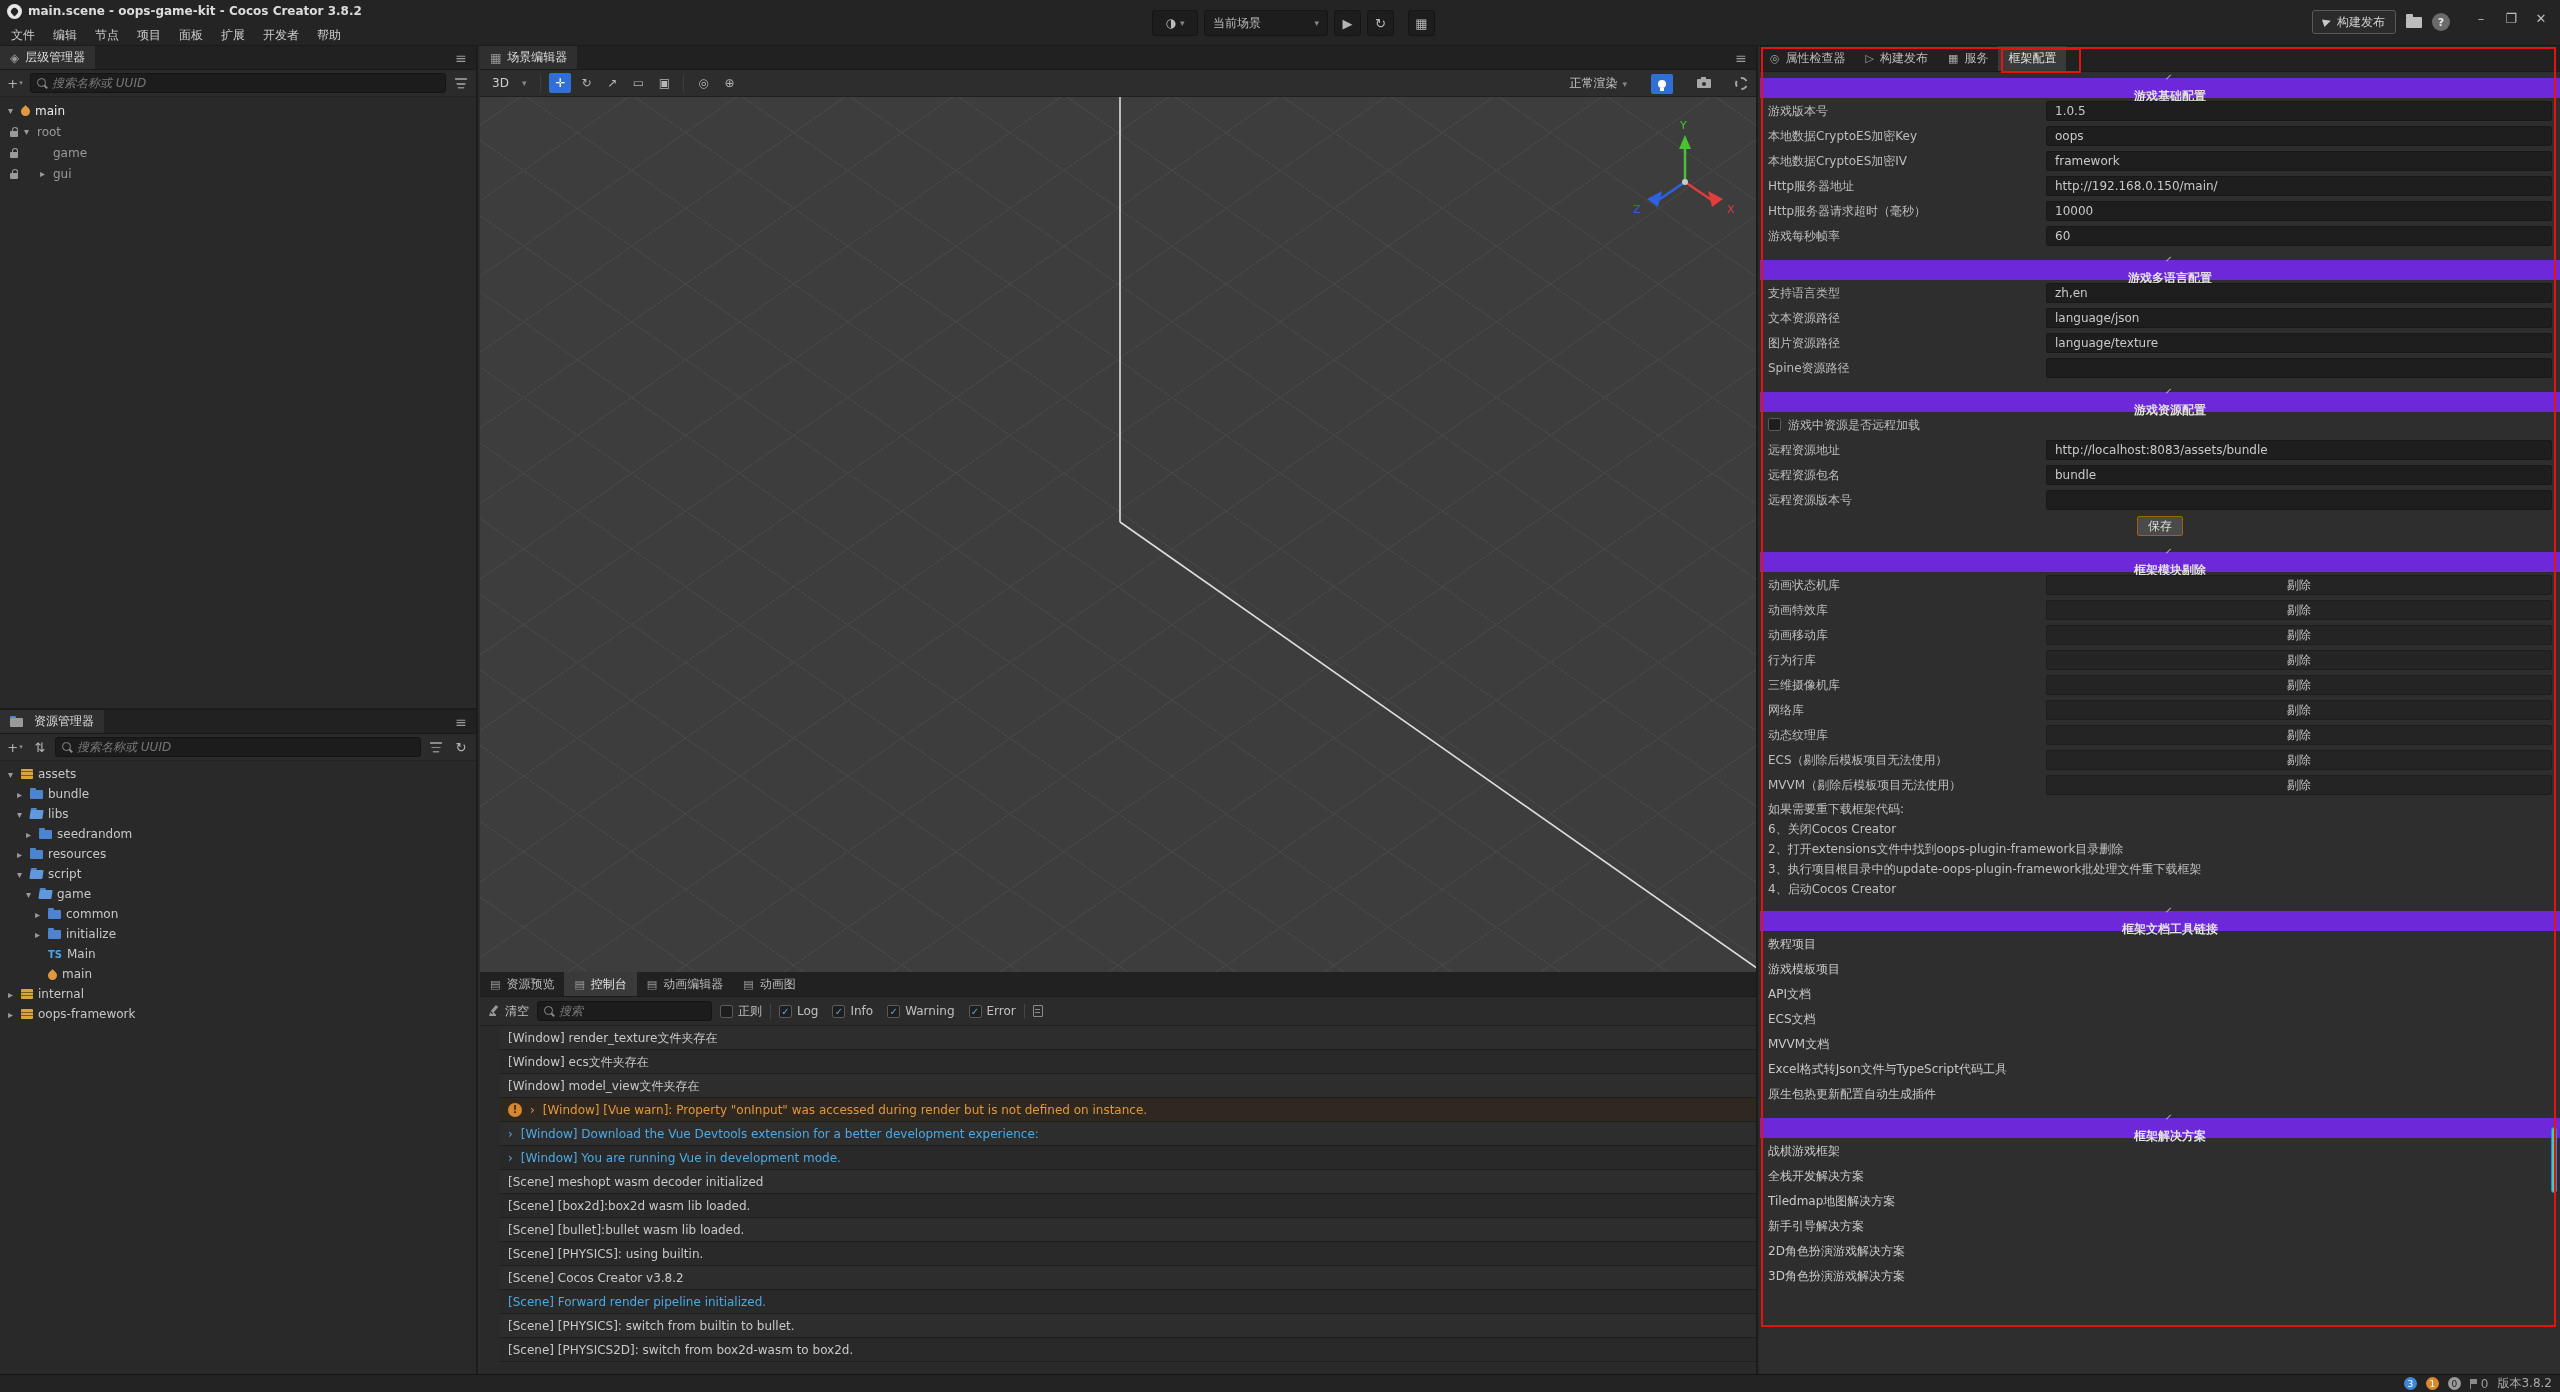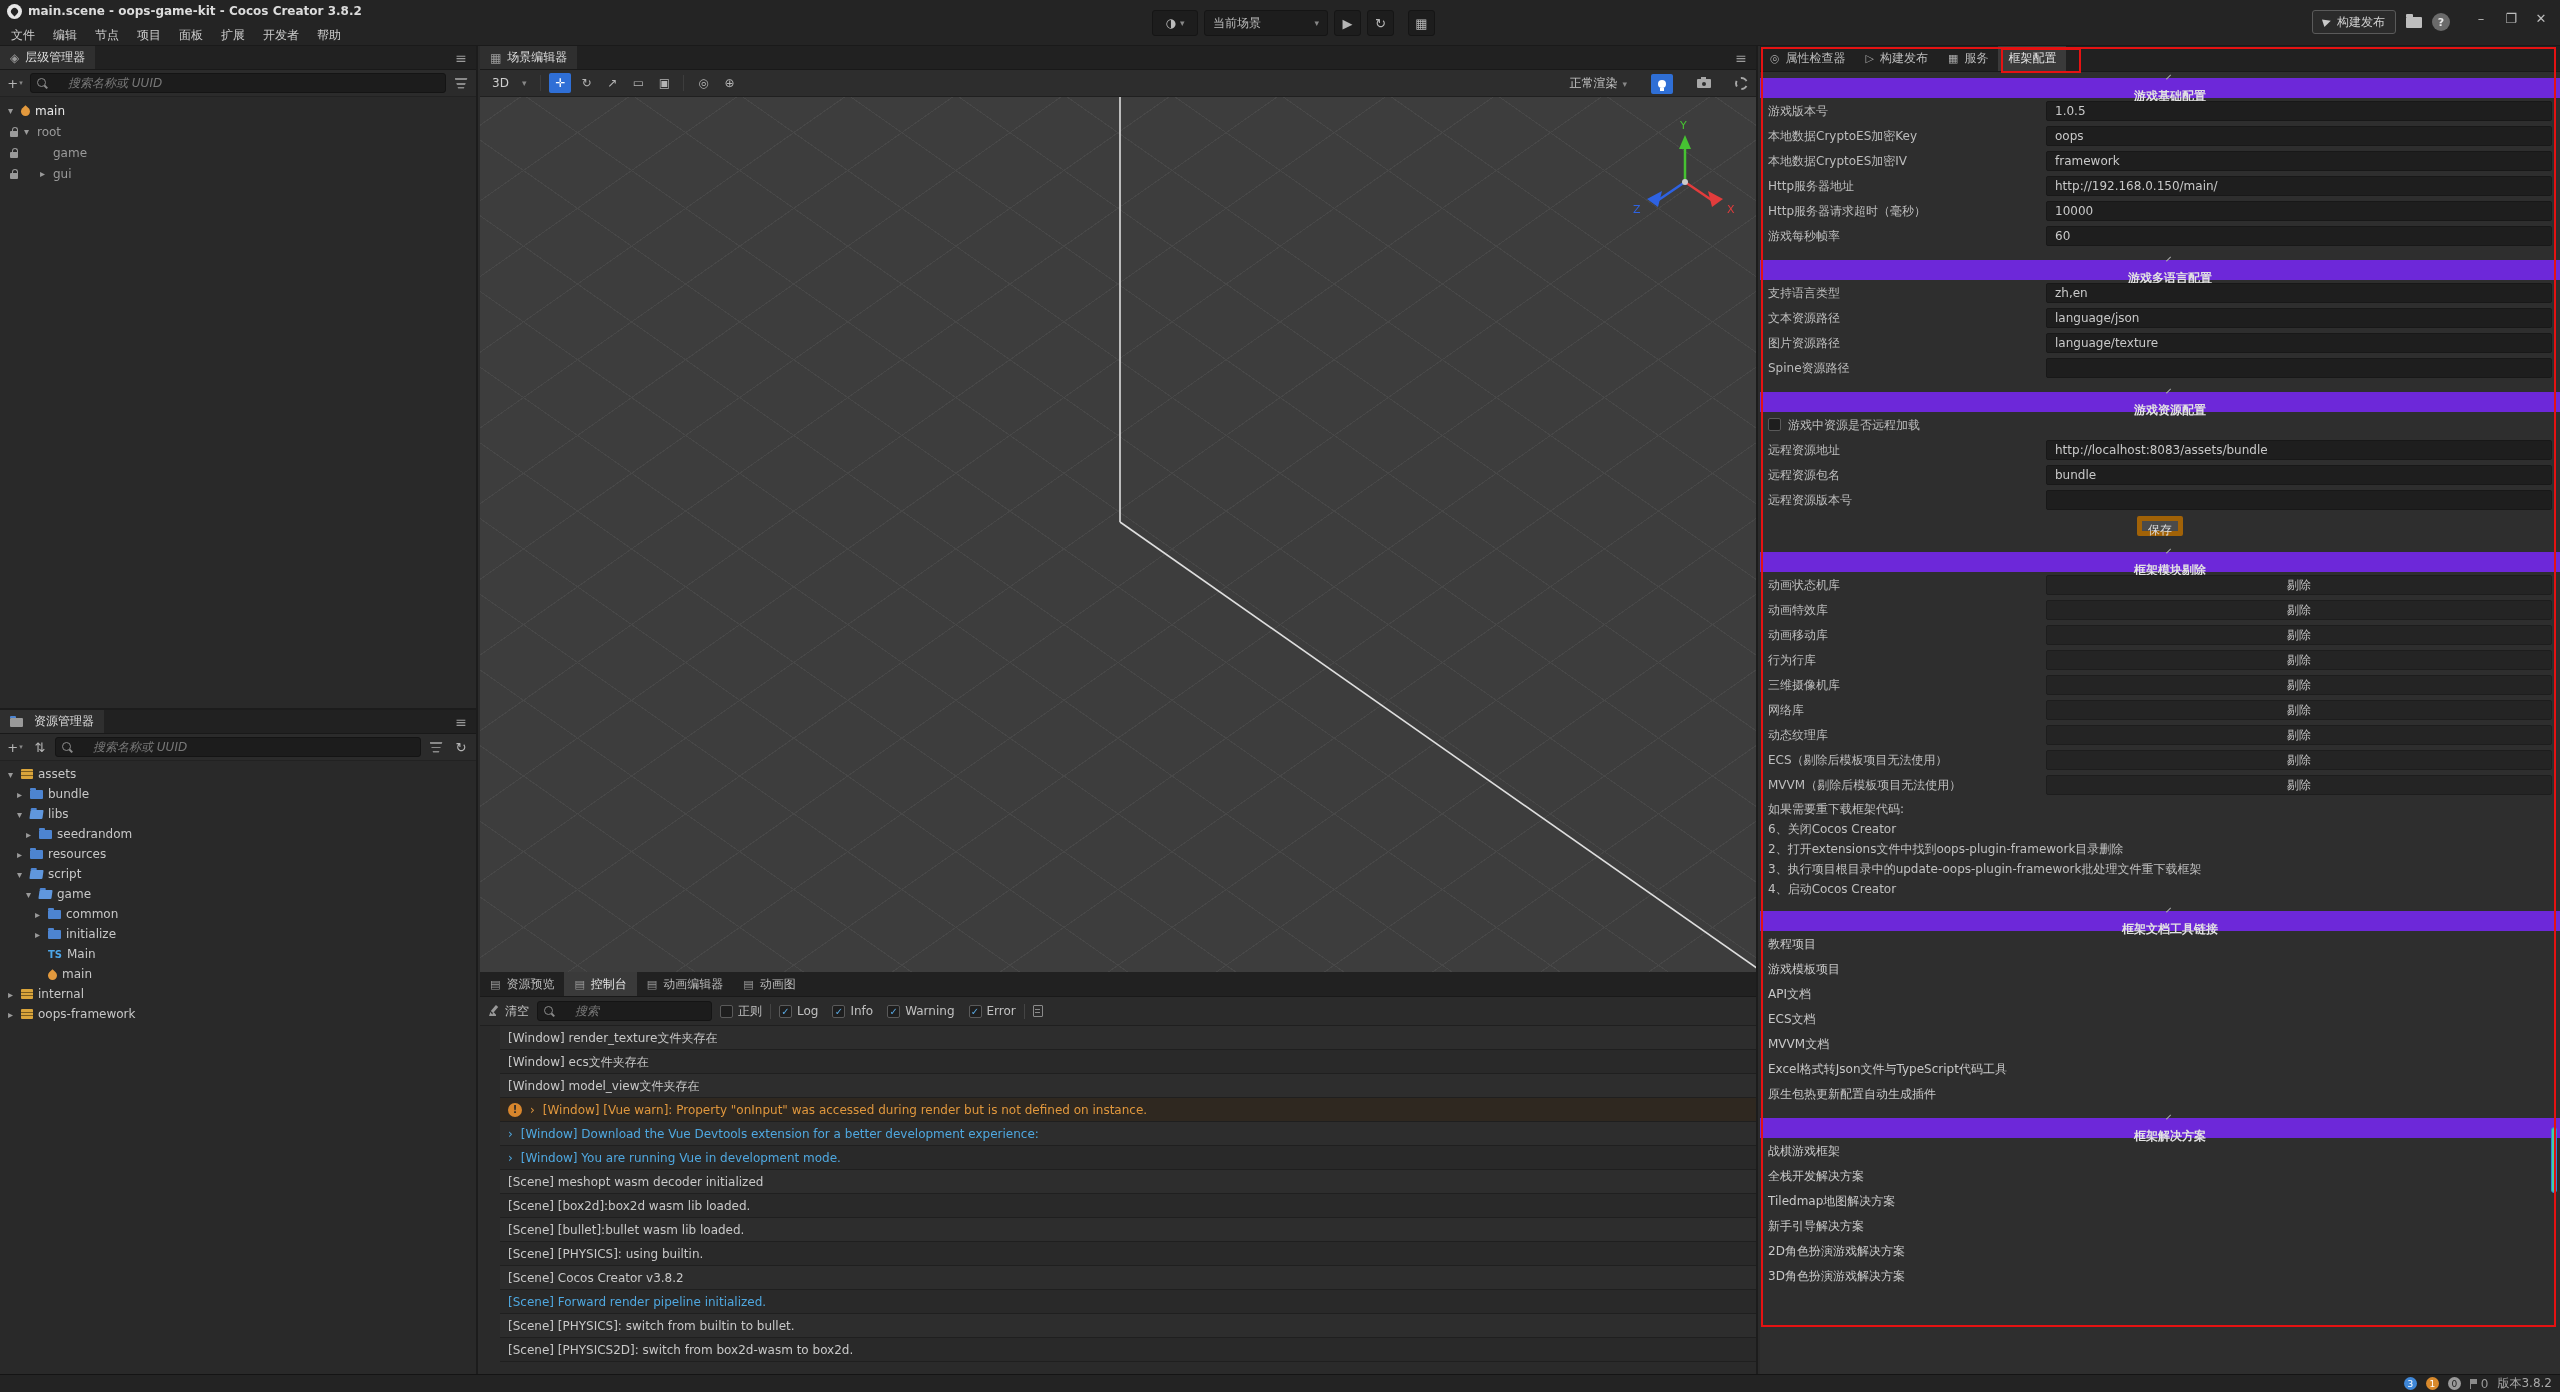--- a/index.html
+++ b/index.html
@@ -43,21 +43,21 @@
   .col-center { position:absolute; left:480px; top:0; bottom:0; width:1278px; border-right:2px solid #1c1c1c; display:flex; flex-direction:column; background:#292929; }
   .col-right { position:absolute; right:0; top:0; bottom:0; width:800px; background:#2e2e2e; display:flex; flex-direction:column; }
 
   
   .panel-tabbar { display:flex; align-items:stretch; background:#212121; height:24px; border-bottom:1px solid #191919; flex:none; }
   .panel-tab { display:flex; align-items:center; gap:6px; padding:0 10px; background:#2f2f2f; color:#ddd; }
   .hamburger { margin-left:auto; padding:0 9px; display:flex; align-items:center; color:#9a9a9a; font-size:14px; }
   .panel-toolbar { height:27px; display:flex; align-items:center; padding:0 5px; gap:5px; background:#2b2b2b; border-bottom:1px solid #222; flex:none; }
   .mini-btn { min-width:20px; height:20px; display:flex; align-items:center; justify-content:center; color:#b5b5b5; font-size:13px; border-radius:2px; }
   .mini-btn .tiny-caret { font-size:7px; color:#888; margin-left:1px; }
-  .search-box { flex:1; height:20px; background:#1c1c1c; border:1px solid #141414; border-radius:3px; display:flex; align-items:center; padding:0 6px; gap:20px; }
+  .search-box { flex:1; height:20px; background:#1c1c1c; border:1px solid #141414; border-radius:3px; display:flex; align-items:center; padding:0 6px; gap:4px; }
   .search-box input { flex:1; background:transparent; border:none; outline:none; color:#ccc; font-size:12px; font-family:inherit; }
   .search-box input::placeholder { color:#777; font-style:italic; }
   .mag { width:11px; height:11px; position:relative; flex:none; }
   .mag::before { content:""; position:absolute; left:0; top:0; width:7px; height:7px; border:1.5px solid #8a8a8a; border-radius:50%; }
   .mag::after { content:""; position:absolute; left:7px; top:8px; width:4px; height:1.5px; background:#8a8a8a; transform:rotate(45deg); }
   .filter-ico { width:13px; height:11px; flex:none; background:linear-gradient(#8a8a8a 0 2px,transparent 2px 4.5px,#8a8a8a 4.5px 6.5px,transparent 6.5px 9px,#8a8a8a 9px 11px); clip-path:polygon(0 0,100% 0,72% 100%,28% 100%); }
 
   
   .tree { overflow:hidden; flex:1; padding-top:3px; }
   .tree-row { display:flex; align-items:center; padding-left:8px; color:#c8c8c8; }
@@ -151,21 +151,21 @@
   .section:first-child { margin-top:0; }
   .sec-header { height:20px; background:#6d28d9; display:flex; align-items:center; gap:9px; padding-left:20px; color:#e2e2e2; font-weight:bold;flex-direction:column; }
   .sec-caret { width:6px; height:6px; border-left:1.5px solid #aaa; border-bottom:1.5px solid #aaa; transform:rotate(-45deg) translateY(-2px); }
   .field-row,.module-row,.cbx-row,.link-row { position:relative; height:25px; }
   .f-label { position:absolute; left:8px; top:50%; transform:translateY(-50%); color:#bdbdbd; white-space:nowrap; }
   .f-input { position:absolute; left:286px; right:8px; top:2.5px; height:20px; background:#1e1e1e; border:1px solid #181818; border-radius:2px; color:#c9c9c9; font-size:12px; font-family:inherit; padding:0 8px; outline:none; }
   .module-strip { position:absolute; left:286px; right:8px; top:2.5px; height:20px; background:#242424; border:1px solid #1d1d1d; border-radius:2px; color:#c0c0c0; text-align:center; line-height:19px; }
   .cbx-row .cb { position:absolute; left:8px; top:6px; }
   .cbx-row .f-label { left:28px; }
   .save-row { height:28px; display:flex; align-items:center; justify-content:center; }
-  .save-btn { width:46px; height:20px; background:#4a4a4a; border:5px solid #a16207; border-radius:2px; color:#ddd; text-align:center; line-height:19px; }
+  .save-btn { width:46px; height:20px; background:#4a4a4a; border:1px solid #a16207; border-radius:2px; color:#ddd; text-align:center; line-height:19px; }
   .notes-block { padding:2px 0 0 8px; color:#c0c0c0; }
   .note-line { line-height:20px; white-space:nowrap; }
   .link-row a { position:absolute; left:8px; top:50%; transform:translateY(-50%); color:#c8c8c8; white-space:nowrap; cursor:pointer; }
 
   
   .statusbar { position:absolute; left:0; bottom:0; width:2560px; height:18px; background:#232323; border-top:1px solid #141414; display:flex; align-items:center; }
   .status-right { margin-left:auto; display:flex; align-items:center; gap:9px; padding-right:8px; }
   .badge { width:13px; height:13px; border-radius:50%; font-size:9px; display:flex; align-items:center; justify-content:center; color:#fff; }
   .badge-log { background:#3f87d8; }
   .badge-warn { background:#d8892c; }

